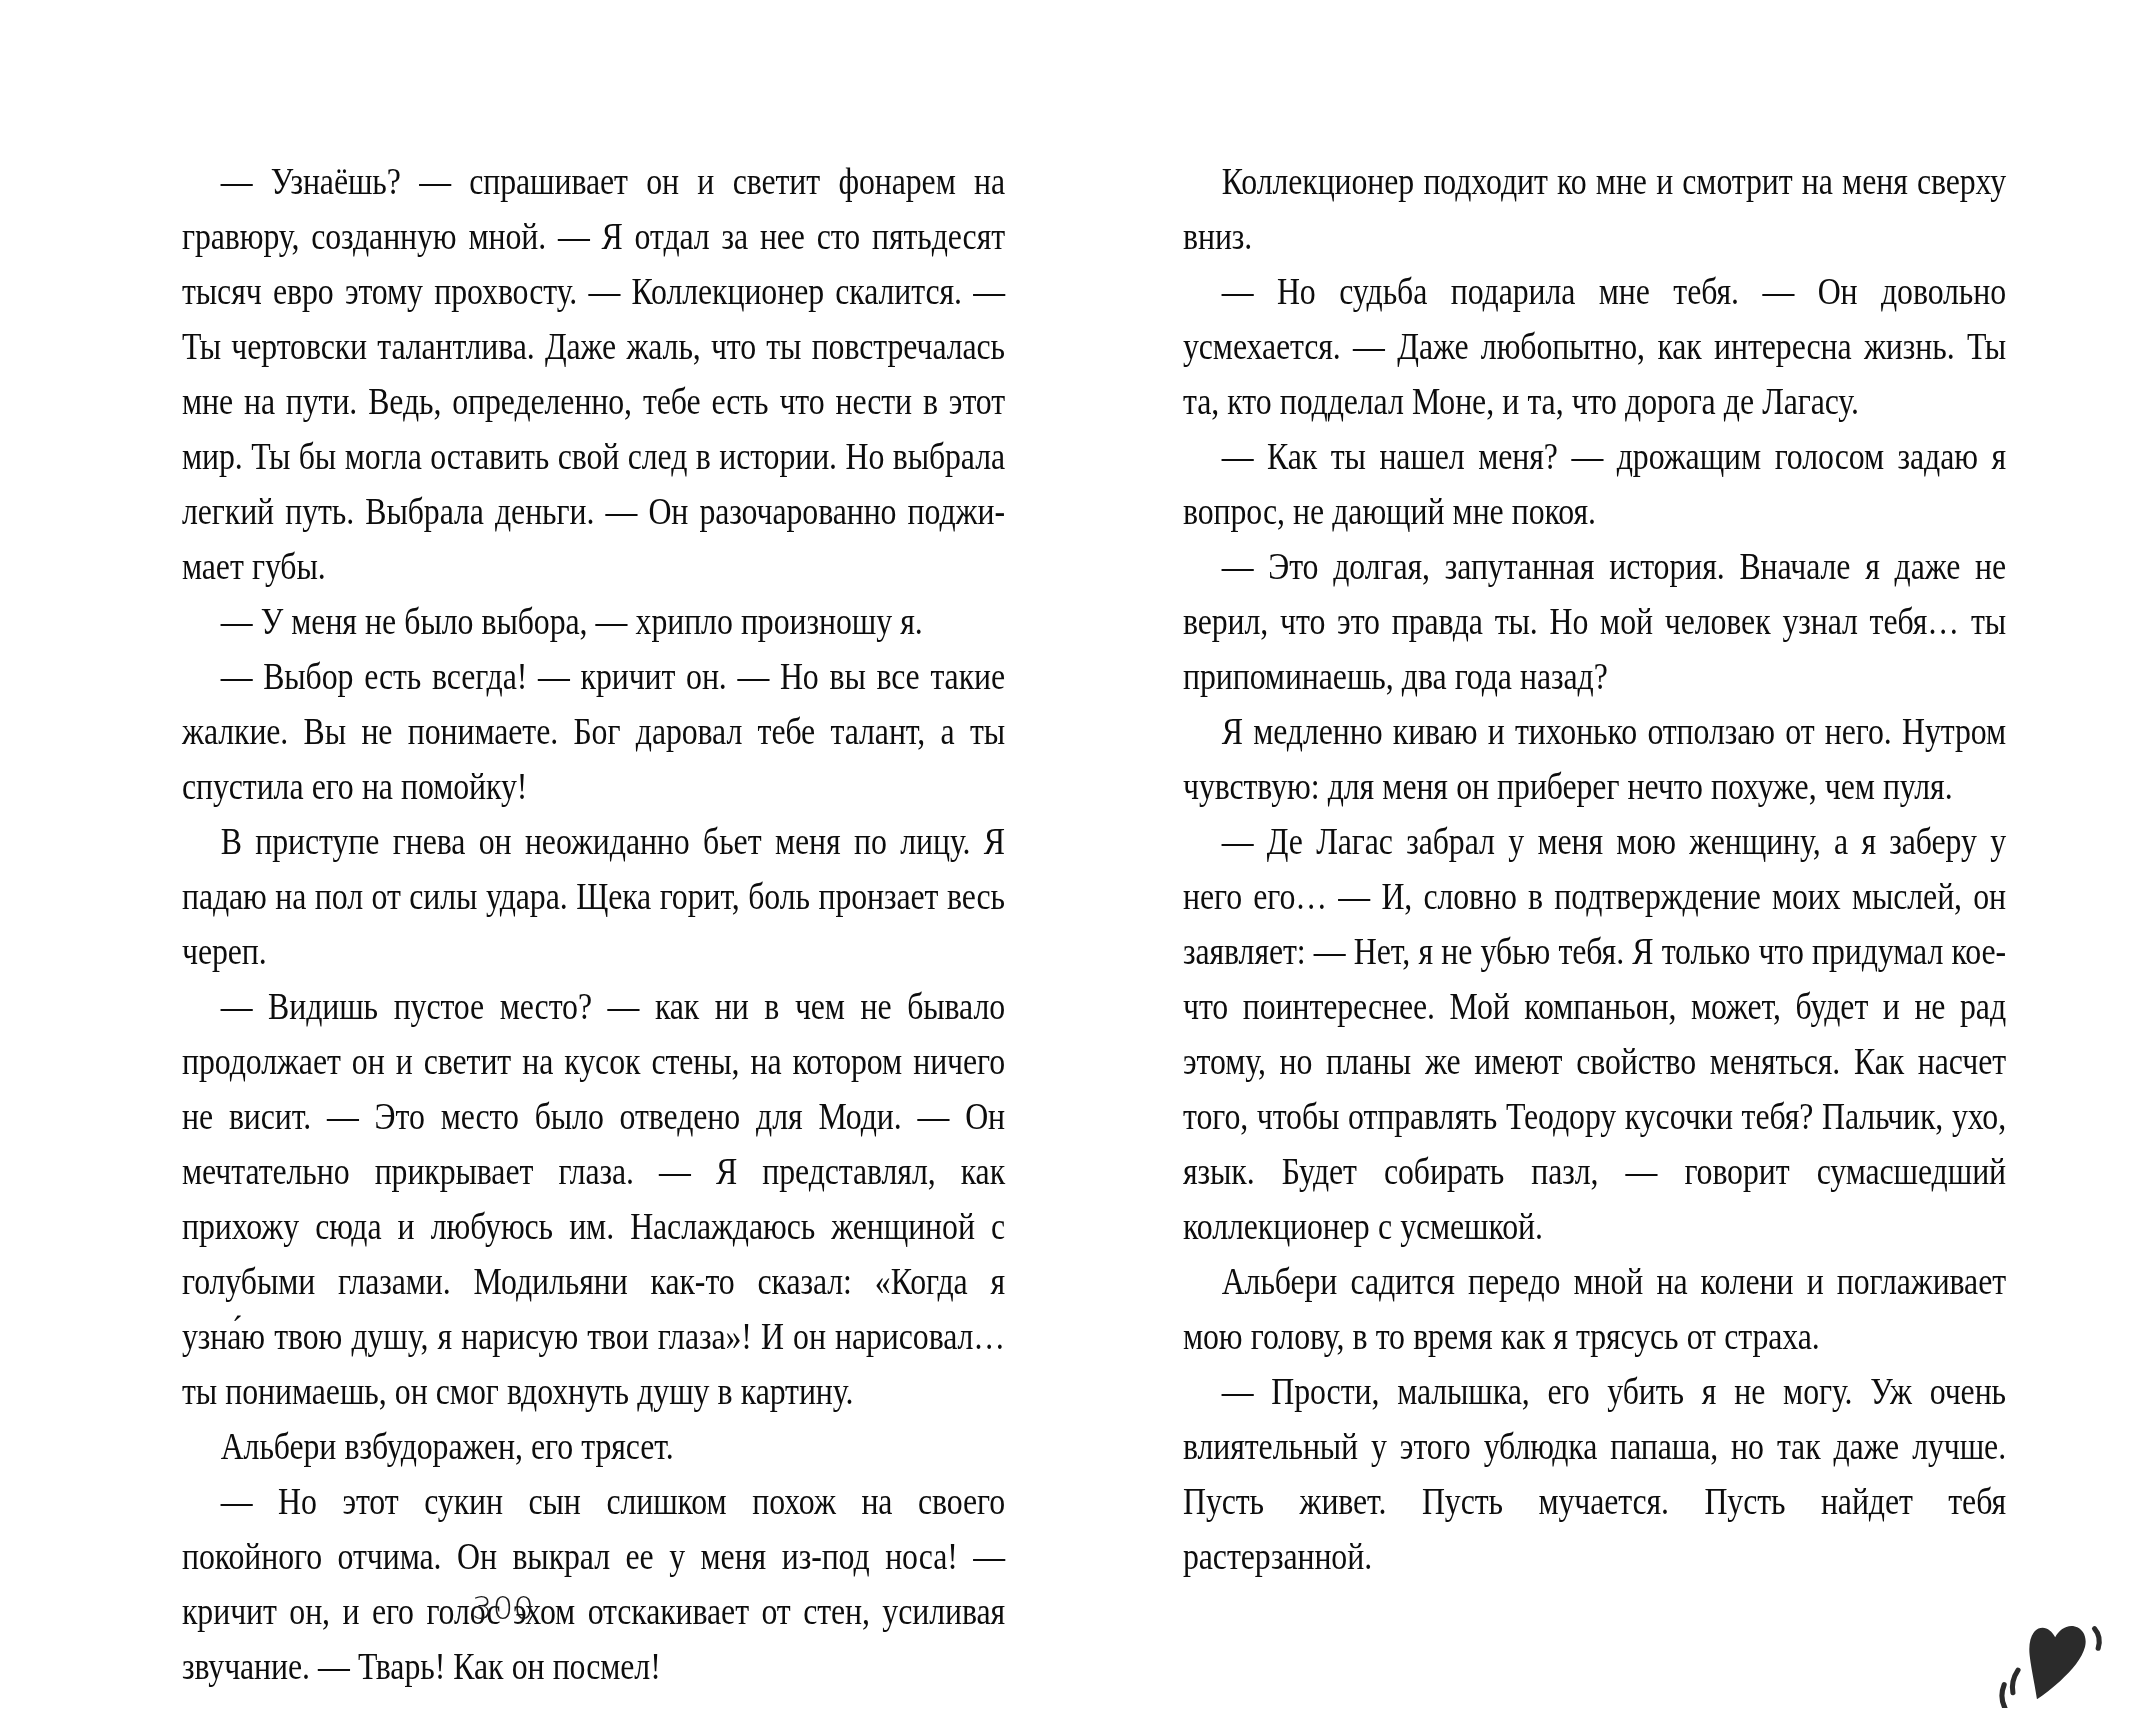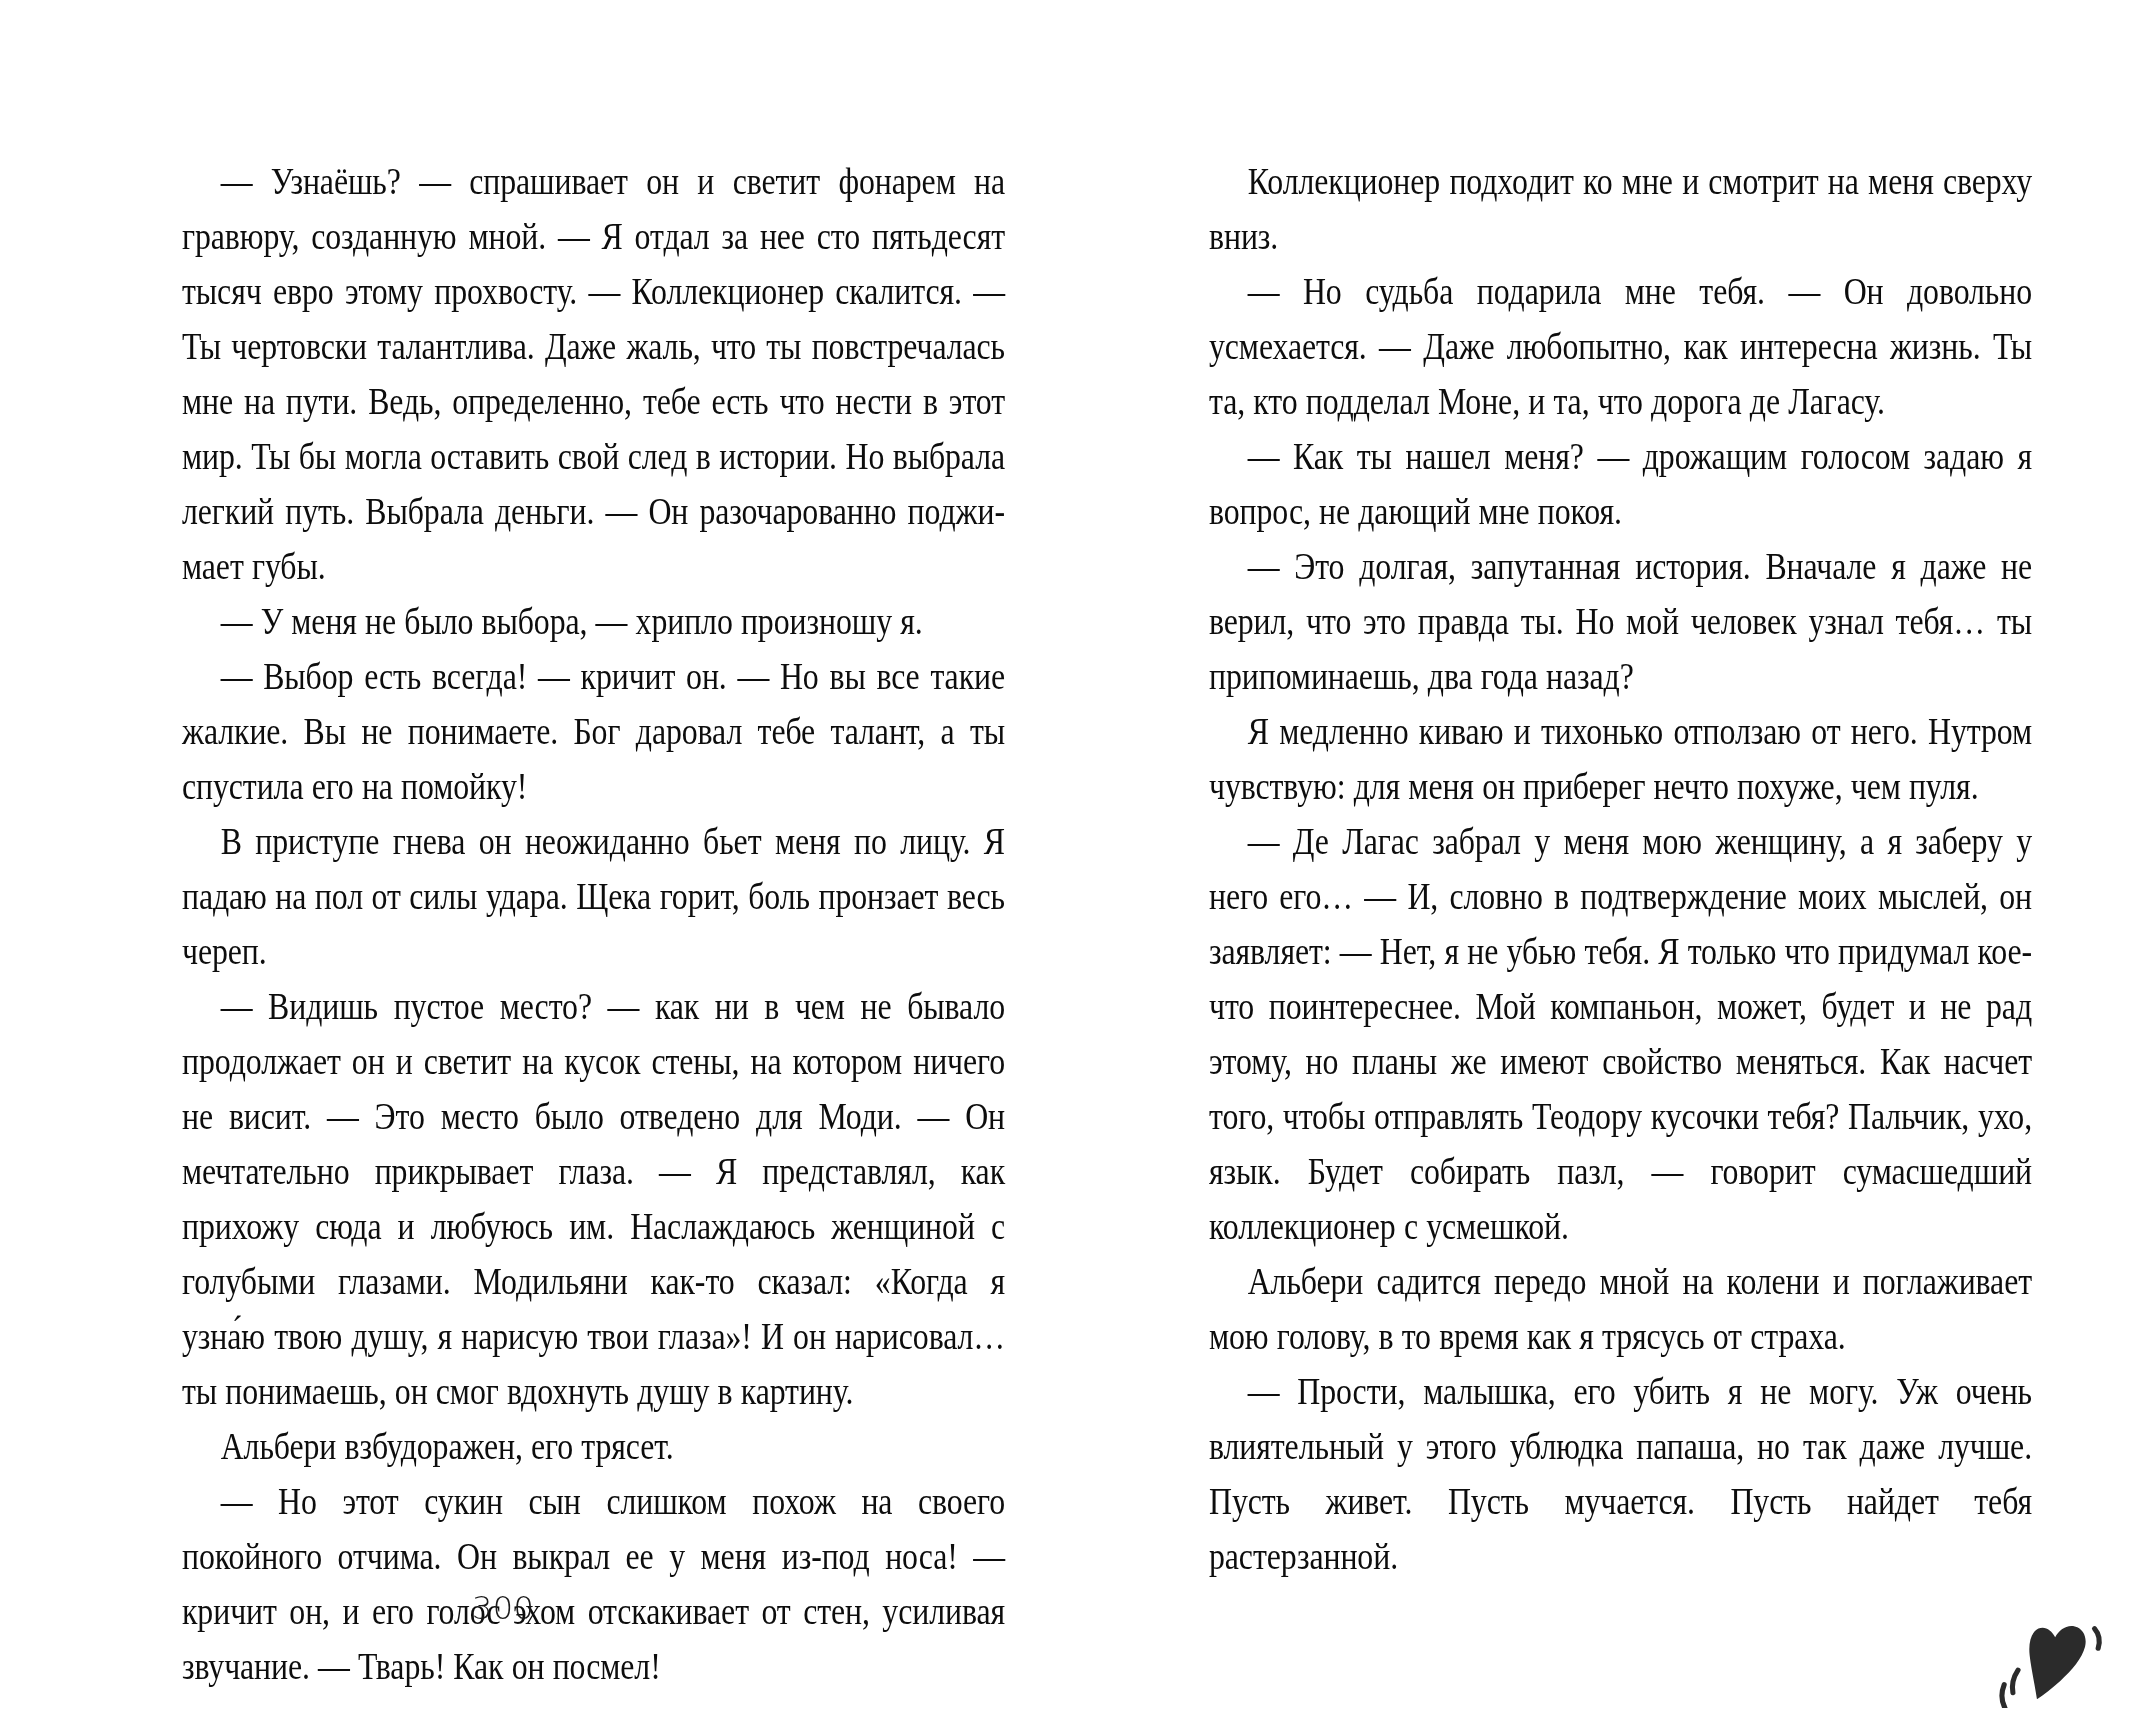--- a/index.html
+++ b/index.html
@@ -29,21 +29,21 @@
     width: 1928px;
     height: 1720px;
   }
 
   .column {
     position: absolute;
     top: 154px;
     width: 823px;
   }
   .column-left  { left: 182px; }
-  .column-right { left: 1209px; }
+  .column-right { left: 1183px; }
 
   .para {
     margin: 0;
     text-align: justify;
     text-justify: inter-word;
     font-size: 37px;
     line-height: 55px;
     letter-spacing: -0.1px;
     word-spacing: 0.4px;
     font-stretch: condensed;

